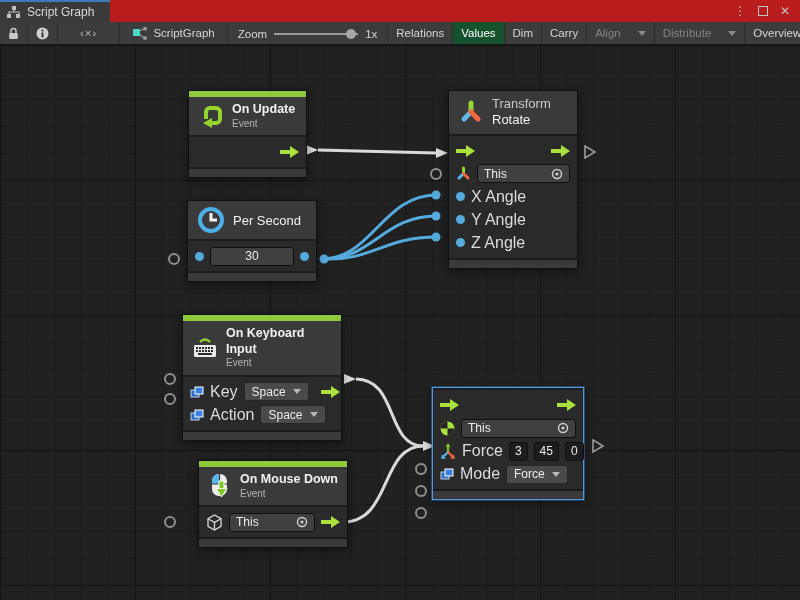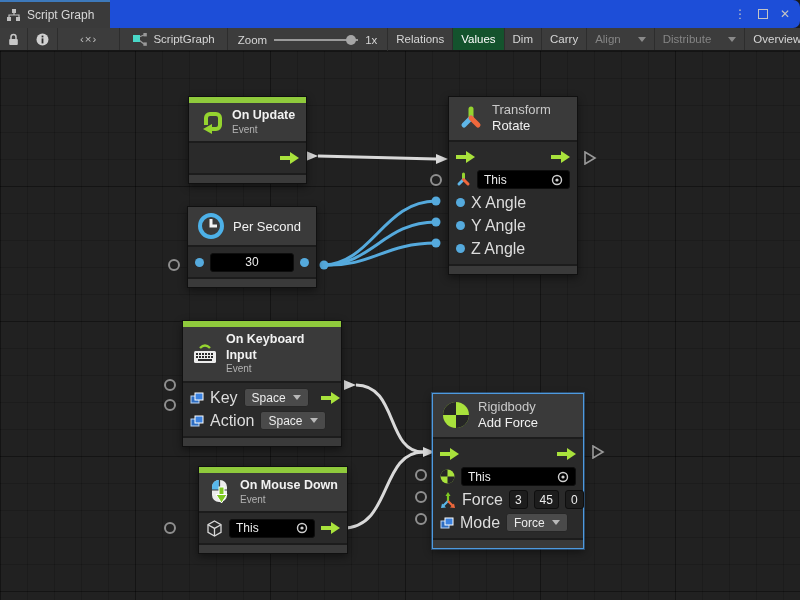--- a/index.html
+++ b/index.html
@@ -1,20 +1,20 @@
 <!DOCTYPE html>
 <html><head>
 <meta charset="utf-8">
 <style>
   html,body{margin:0;padding:0;}
   body{width:800px;height:600px;overflow:hidden;background:#1b1b1b;
        font-family:"Liberation Sans",sans-serif;color:#ddd;user-select:none;}
 
   
-  .titlebar{height:28px;background:#1d4ed8;display:flex;align-items:stretch;border-radius:7px;}
+  .titlebar{height:22px;background:#b91c1c;display:flex;align-items:stretch;}
   .tab{display:flex;align-items:center;gap:6px;background:#3a3a3a;
        border-top:2px solid #3d79bb;padding:0 16px 0 7px;font-size:12px;color:#d8d8d8;}
   .winctl{margin-left:auto;display:flex;align-items:center;gap:12px;padding-right:10px;color:#c4c4c4;}
   .winctl .glyph{font-size:12px;line-height:1;cursor:default;}
   .boxicon{width:8px;height:8px;border:1.5px solid #c4c4c4;display:inline-block;}
 
   
   .toolbar{height:22px;background:#3c3c3c;display:flex;align-items:stretch;
            border-bottom:1px solid #161616;font-size:11.5px;color:#d6d6d6;}
   .tbtn{display:flex;align-items:center;gap:4px;padding:0 8px;border-right:1px solid #2d2d2d;}
@@ -48,21 +48,21 @@
   .sub{font-size:10px;color:#b3b3b3;}
   .cat{font-size:13px;color:#c9c9c9;}
   .big{font-size:13px;color:#f1f1f1;}
   .nbody{background:#2a2a2a;border-top:2px solid #1c1c1c;border-bottom:2px solid #1c1c1c;
          padding:5px 7px;display:flex;flex-direction:column;gap:3px;}
   .foot{height:8px;background:#3a3a3a;}
   .row{display:flex;align-items:center;gap:6px;min-height:20px;}
   .spacer{flex:1;}
   .plabel{font-size:16px;color:#dcdcdc;}
   .dot{width:9px;height:9px;border-radius:50%;background:#55aadd;flex:none;}
-  .field{background:#000000;border:1px solid #0e0e0e;border-radius:3px;color:#ececec;
+  .field{background:#404040;border:1px solid #0e0e0e;border-radius:3px;color:#ececec;
          font-size:12px;padding:1.5px 6px;display:flex;align-items:center;gap:6px;}
   .vfield{background:#1d1d1d;border:1px solid #0e0e0e;border-radius:3px;color:#ececec;
           font-size:12px;padding:1.5px 5px;text-align:center;}
   .dd{background:#4a4a4a;border:1px solid #262626;border-radius:3px;color:#ececec;
       font-size:12px;padding:1.5px 7px;display:flex;align-items:center;gap:7px;}
 
   
   .xcircle{position:absolute;width:8px;height:8px;border:2px solid #8f8f8f;border-radius:50%;}
   .xtri{position:absolute;}
   svg{display:block;}
@@ -404,33 +404,20 @@
               <rect x="0" y="4" width="10" height="4" fill="#a9e23c"></rect>
               <polygon points="10,0 10,12 19,6" fill="#a9e23c"></polygon>
             </svg>
         </span>
       </div>
     </div>
     <div class="foot"></div>
   </div>
 
   <div class="node selected" style="left:432px;top:342px;width:150px;">
-    <div class="head">
-      <span>
-        <svg width="28" height="28" viewBox="0 0 28 28">
-          <circle cx="14" cy="14" r="13" fill="#a9e23c"></circle>
-          <path d="M14 14 L14 1 A13 13 0 0 0 1 14 Z" fill="#262626"></path>
-          <path d="M14 14 L14 27 A13 13 0 0 0 27 14 Z" fill="#262626"></path>
-        </svg>
-      </span>
-      <span class="headtxt">
-        <span class="cat">Rigidbody</span>
-        <span class="big">Add Force</span>
-      </span>
-    </div>
     <div class="nbody">
       <div class="row">
         <span>
           <svg width="19" height="12" viewBox="0 0 19 12">
               <rect x="0" y="4" width="10" height="4" fill="#a9e23c"></rect>
               <polygon points="10,0 10,12 19,6" fill="#a9e23c"></polygon>
             </svg>
         </span>
         <span class="spacer"></span>
         <span>

